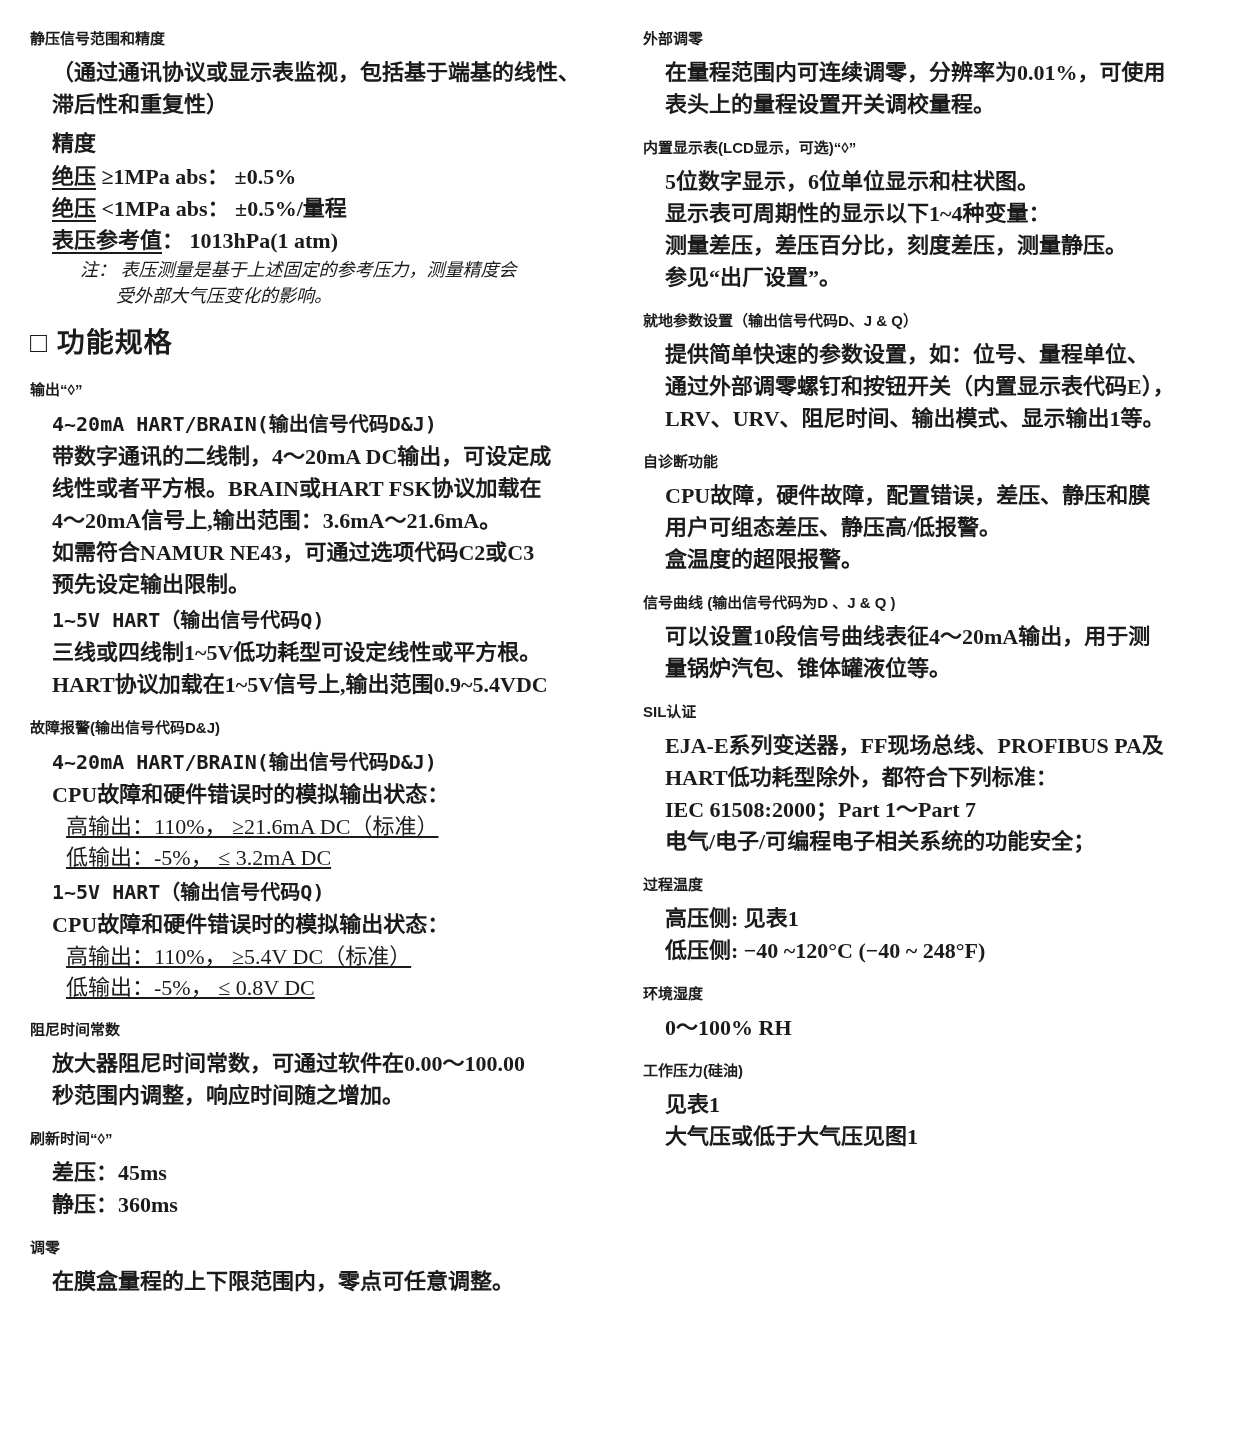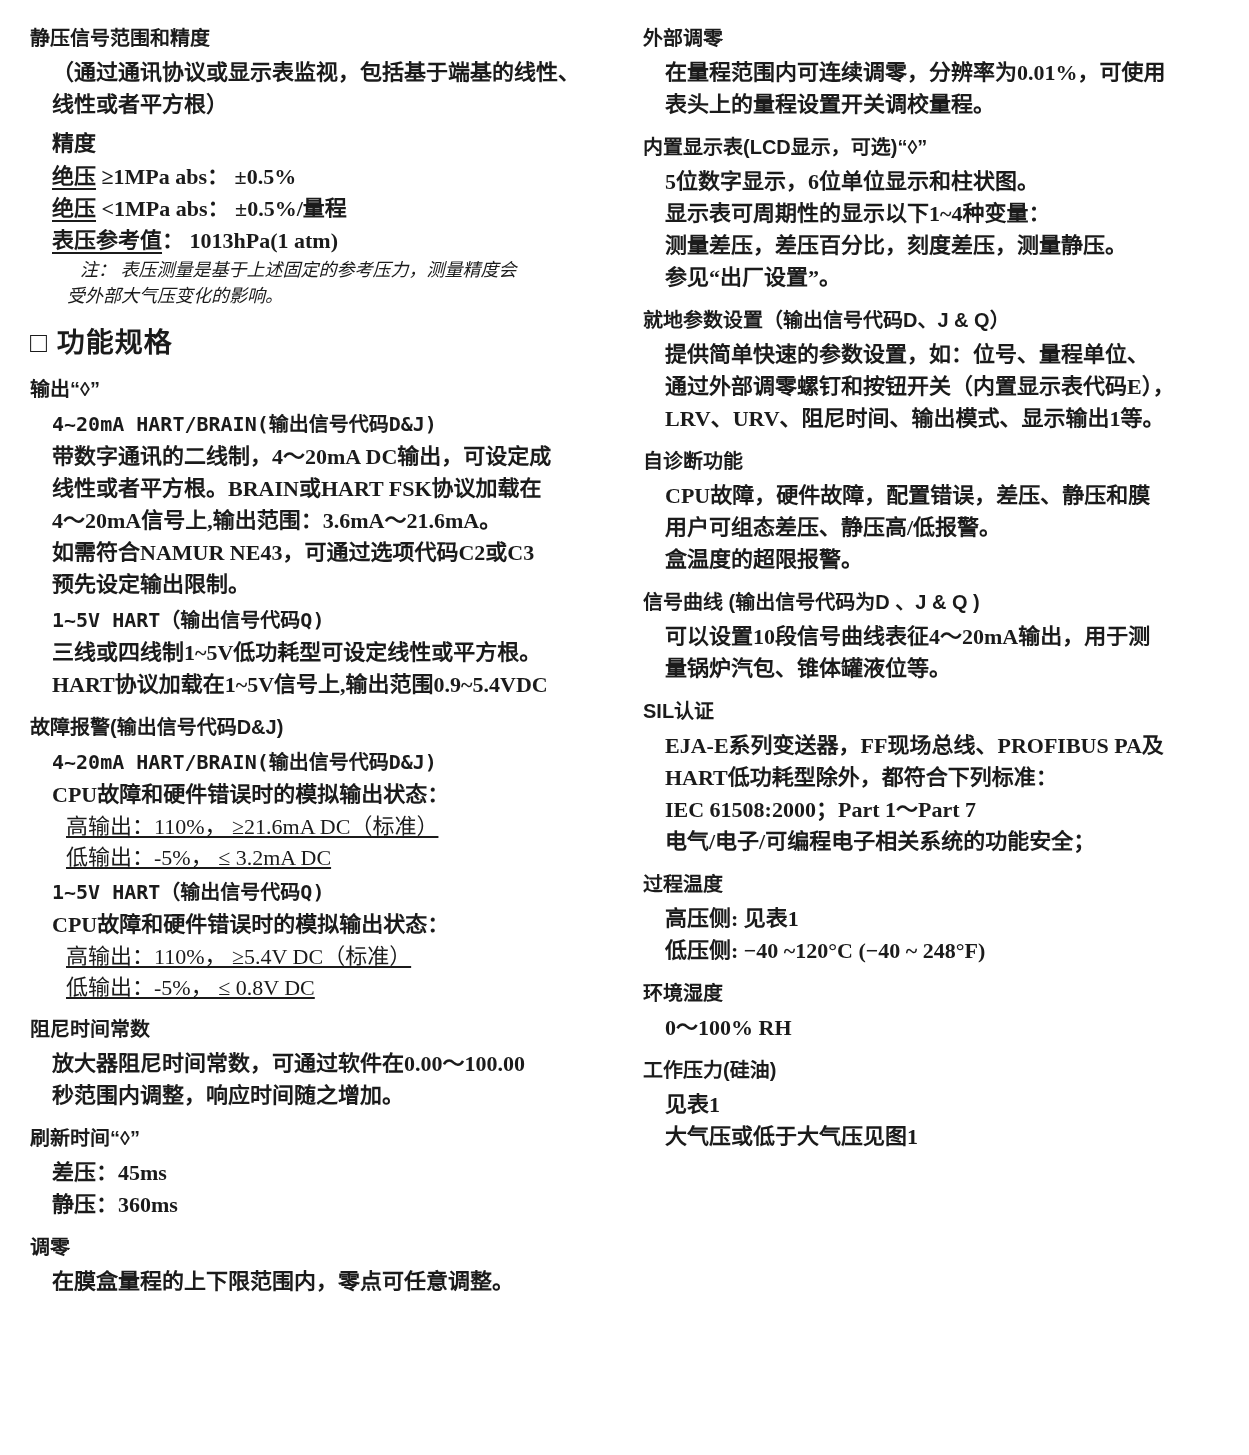--- a/index.html
+++ b/index.html
@@ -25,21 +25,21 @@
   
   .h1 {
     font-family:"Liberation Sans","DejaVu Sans",sans-serif;
     font-weight:bold; font-size:28px; line-height:40px;
     margin:14px 0 2px 0;
     letter-spacing:1px;
   }
   
   .h2 {
     font-family:"Liberation Sans","DejaVu Sans",sans-serif;
-    font-weight:bold; font-size:20px; line-height:31px;
+    font-weight:bold; font-size:15px; line-height:31px;
     margin:11px 0 3px 0;
     white-space:nowrap;
   }
   
   .h2i {
     font-family:"Liberation Sans","DejaVu Sans",sans-serif;
     font-weight:bold; font-size:22px; line-height:30px;
     margin:8px 0 2px 22px;
     white-space:nowrap;
   }
@@ -47,35 +47,35 @@
   .h3 {
     font-family:"DejaVu Sans Mono","Liberation Mono",monospace;
     font-weight:bold; font-size:20px; line-height:31px;
     margin:4px 0 1px 22px;
     white-space:nowrap;
   }
   .p  { font-size:22px; line-height:32px; margin-left:22px; white-space:nowrap;font-weight:bold; }
   .p2 { font-size:22px; line-height:31px; margin-left:36px; white-space:nowrap;text-decoration:underline; }
   
   .kai  { font-style:italic; font-size:18px; line-height:26px; margin-left:50px; white-space:nowrap; }
-  .kai2 { font-style:italic; font-size:18px; line-height:26px; margin-left:37px; white-space:nowrap; }
+  .kai2 { font-style:italic; font-size:18px; line-height:26px; margin-left:86px; white-space:nowrap; }
   
   .note { font-size:17px; line-height:26px; margin-left:16px; white-space:nowrap; }
 
   .u { text-decoration:underline; text-underline-offset:4px; }
 </style>
 </head>
 <body>
 
 <div class="page">
   <div class="col col-left">
       <section class="sec">
         <div class="h2">静压信号范围和精度</div>
         <div class="p">（通过通讯协议或显示表监视，包括基于端基的线性、</div>
-        <div class="p">线性或者平方根）</div>
+        <div class="p">滞后性和重复性）</div>
       </section>
       <section class="sec">
         <div class="h2i">精度</div>
         <div class="p"><span class="u">绝压</span><span> ≥1MPa abs： ±0.5%</span></div>
         <div class="p"><span class="u">绝压</span><span> &lt;1MPa abs： ±0.5%/量程</span></div>
         <div class="p"><span class="u">表压参考值</span><span>： 1013hPa(1 atm)</span></div>
         <div class="kai">注： 表压测量是基于上述固定的参考压力，测量精度会</div>
         <div class="kai2">受外部大气压变化的影响。</div>
       </section>
       <section class="sec">

